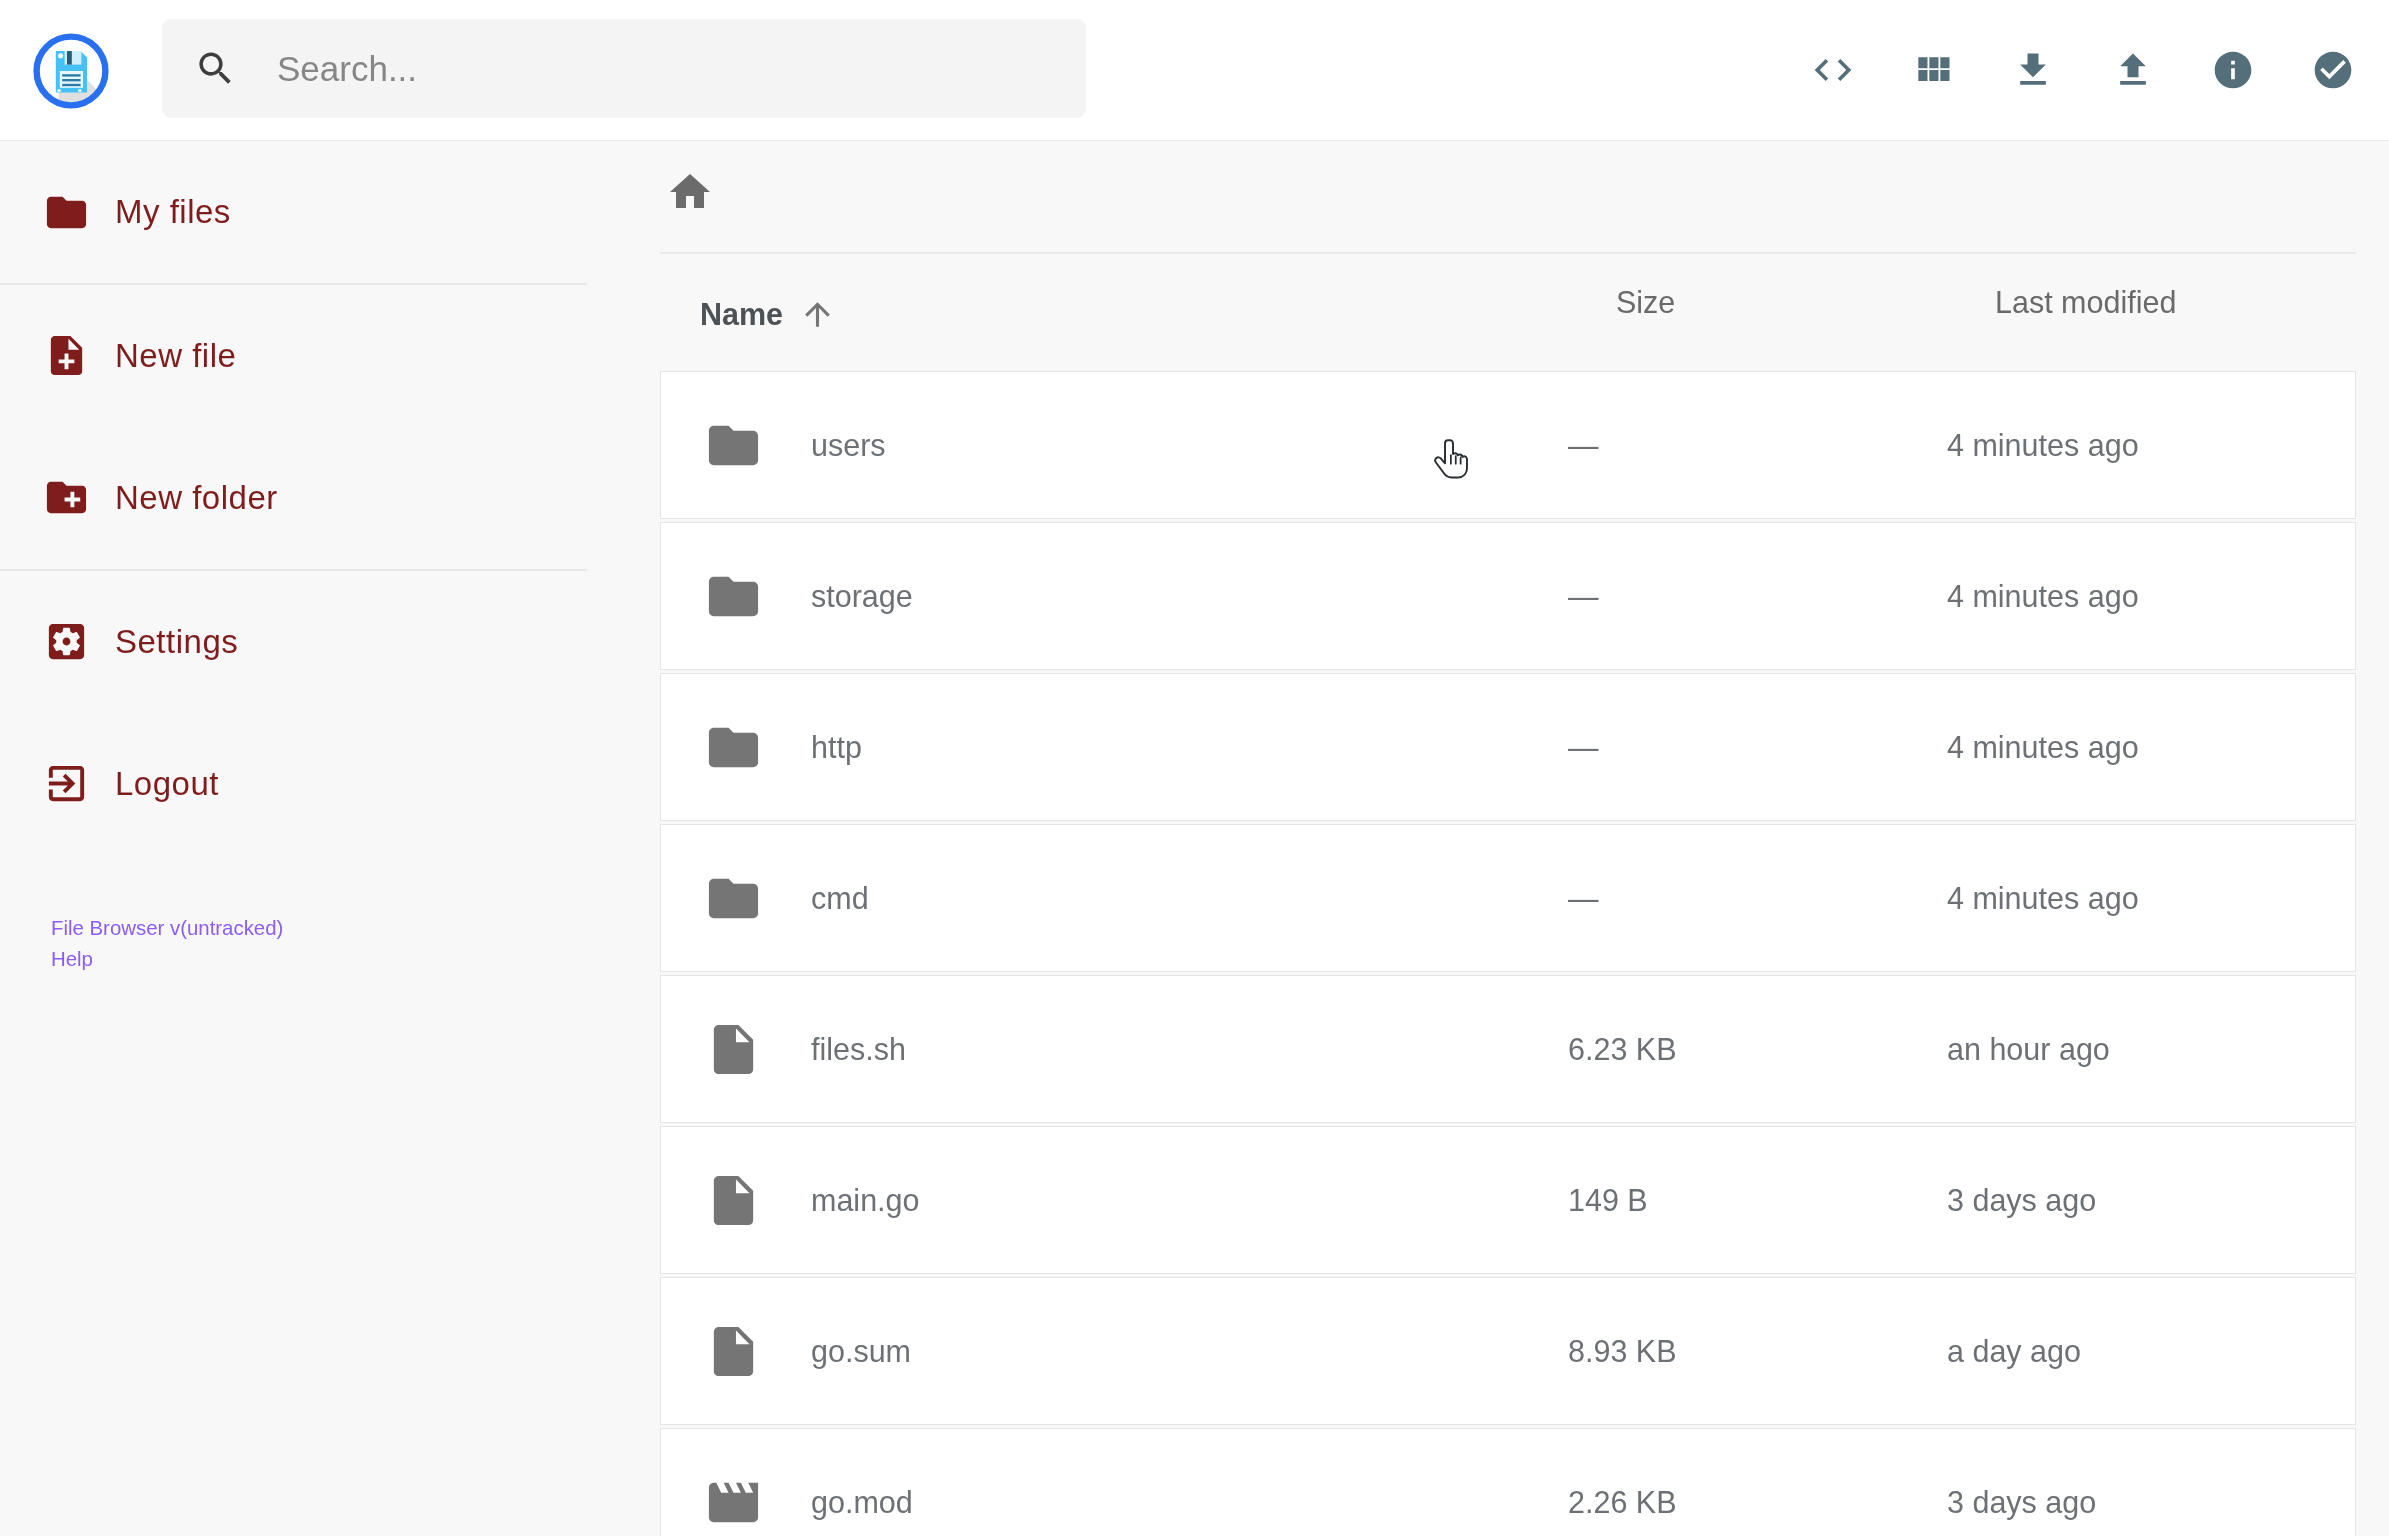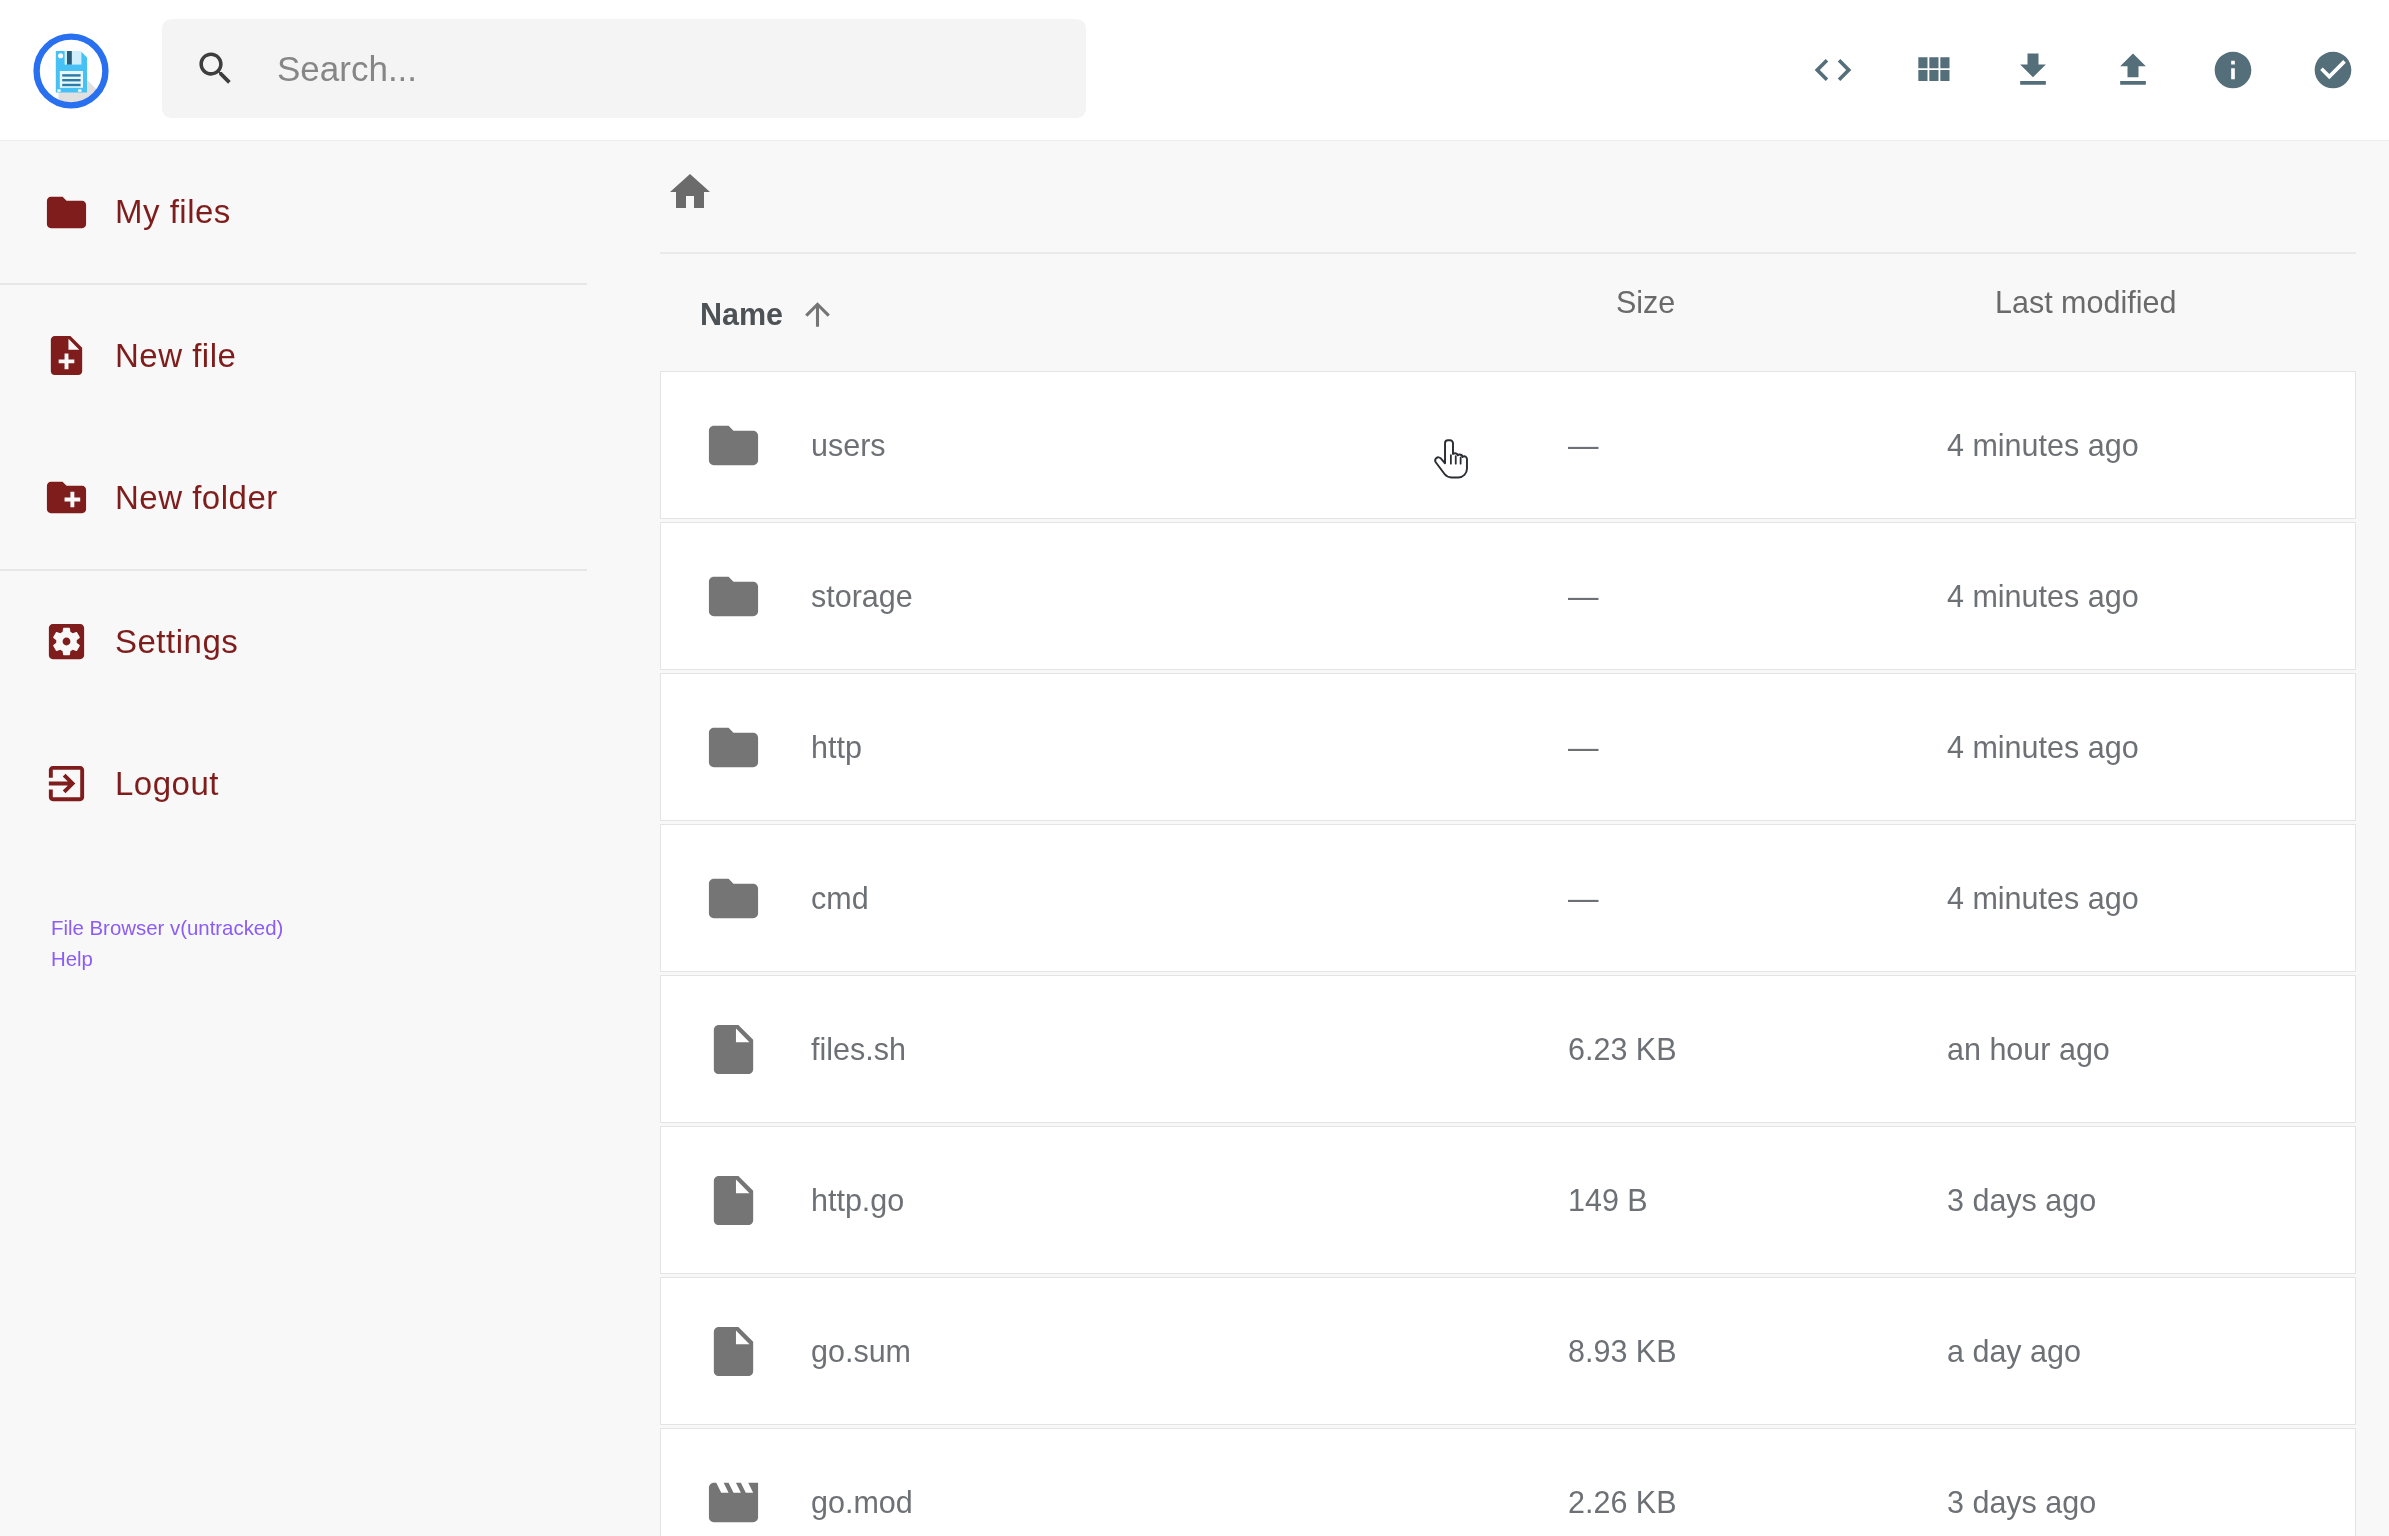--- a/index.html
+++ b/index.html
@@ -378,21 +378,21 @@
         <div class="cell-size cell-txt">6.23 KB</div>
         <div class="cell-modified cell-txt">an hour ago</div>
       </div>
       <div class="listing-row">
         <div class="cell-name">
           <span class="ficon">
             <svg viewBox="0 0 24 24" width="59" height="59">
               <path d="M6 2c-1.1 0-2 .9-2 2v16c0 1.1.9 2 2 2h12c1.1 0 2-.9 2-2V8l-6-6H6zm7 7V3.5L18.5 9H13z"></path>
             </svg>
           </span>
-          <span class="fname cell-txt">http.go</span>
+          <span class="fname cell-txt">main.go</span>
         </div>
         <div class="cell-size cell-txt">149 B</div>
         <div class="cell-modified cell-txt">3 days ago</div>
       </div>
       <div class="listing-row">
         <div class="cell-name">
           <span class="ficon">
             <svg viewBox="0 0 24 24" width="59" height="59">
               <path d="M6 2c-1.1 0-2 .9-2 2v16c0 1.1.9 2 2 2h12c1.1 0 2-.9 2-2V8l-6-6H6zm7 7V3.5L18.5 9H13z"></path>
             </svg>

